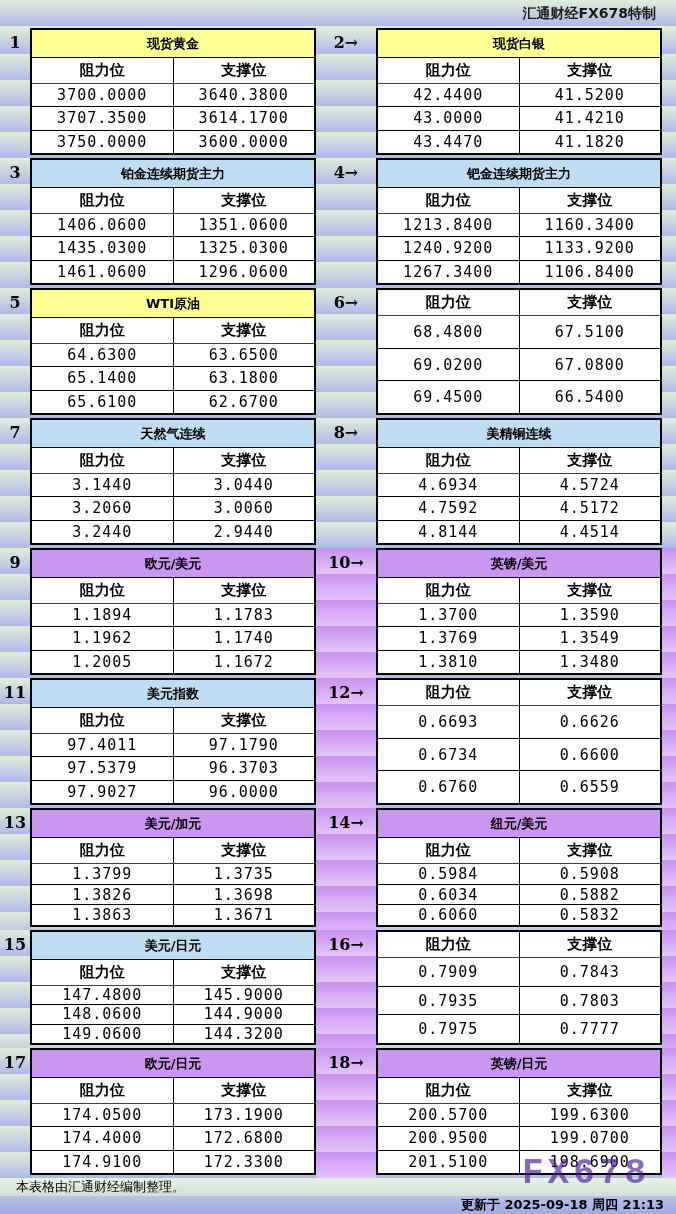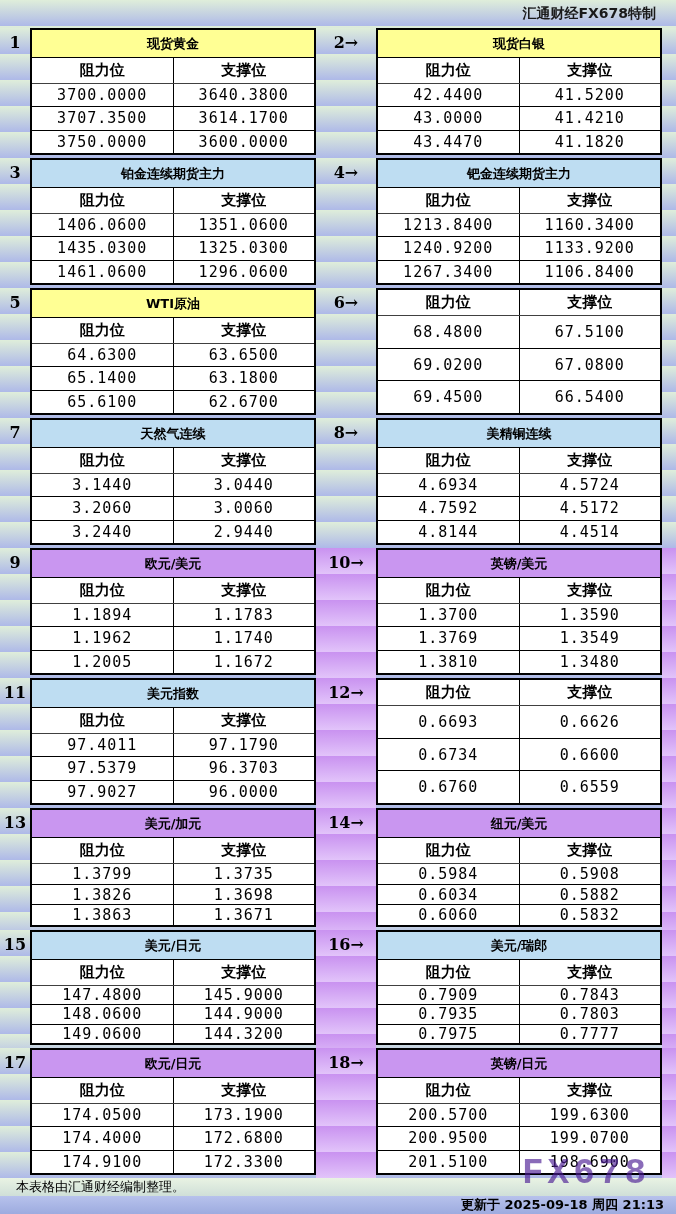--- a/index.html
+++ b/index.html
@@ -419,21 +419,20 @@
           </div>
           <div class="pdata">
             <div class="pcell">149.0600</div>
             <div class="pcell">144.3200</div>
           </div>
         </div>
       </div>
       <div class="mcell warm">16→</div>
       <div class="pwrap">
         <div class="panel">
-          <div class="ptitle" style="background:#BEDDF2">美元/瑞郎</div>
           <div class="pcols">
             <div class="pcol">阻力位</div>
             <div class="pcol">支撑位</div>
           </div>
           <div class="pdata">
             <div class="pcell">0.7909</div>
             <div class="pcell">0.7843</div>
           </div>
           <div class="pdata">
             <div class="pcell">0.7935</div>

